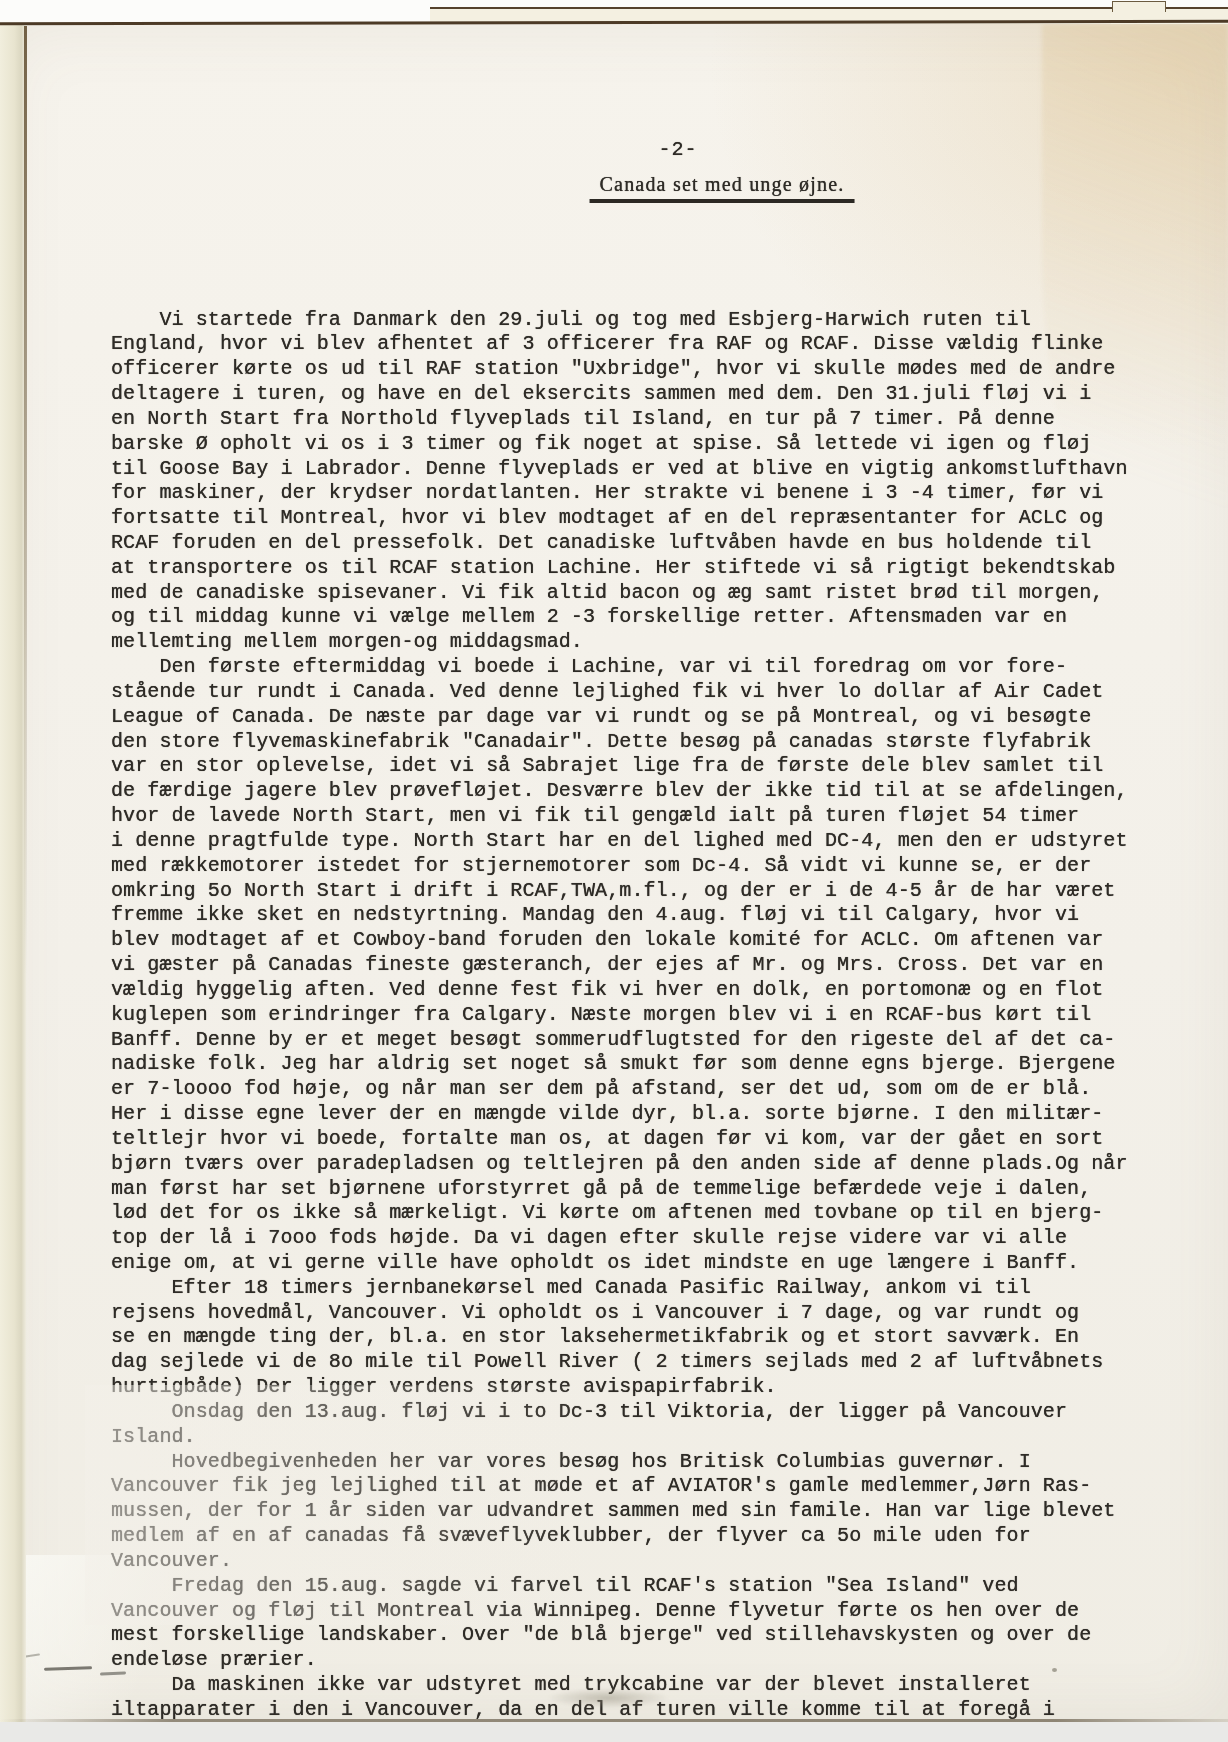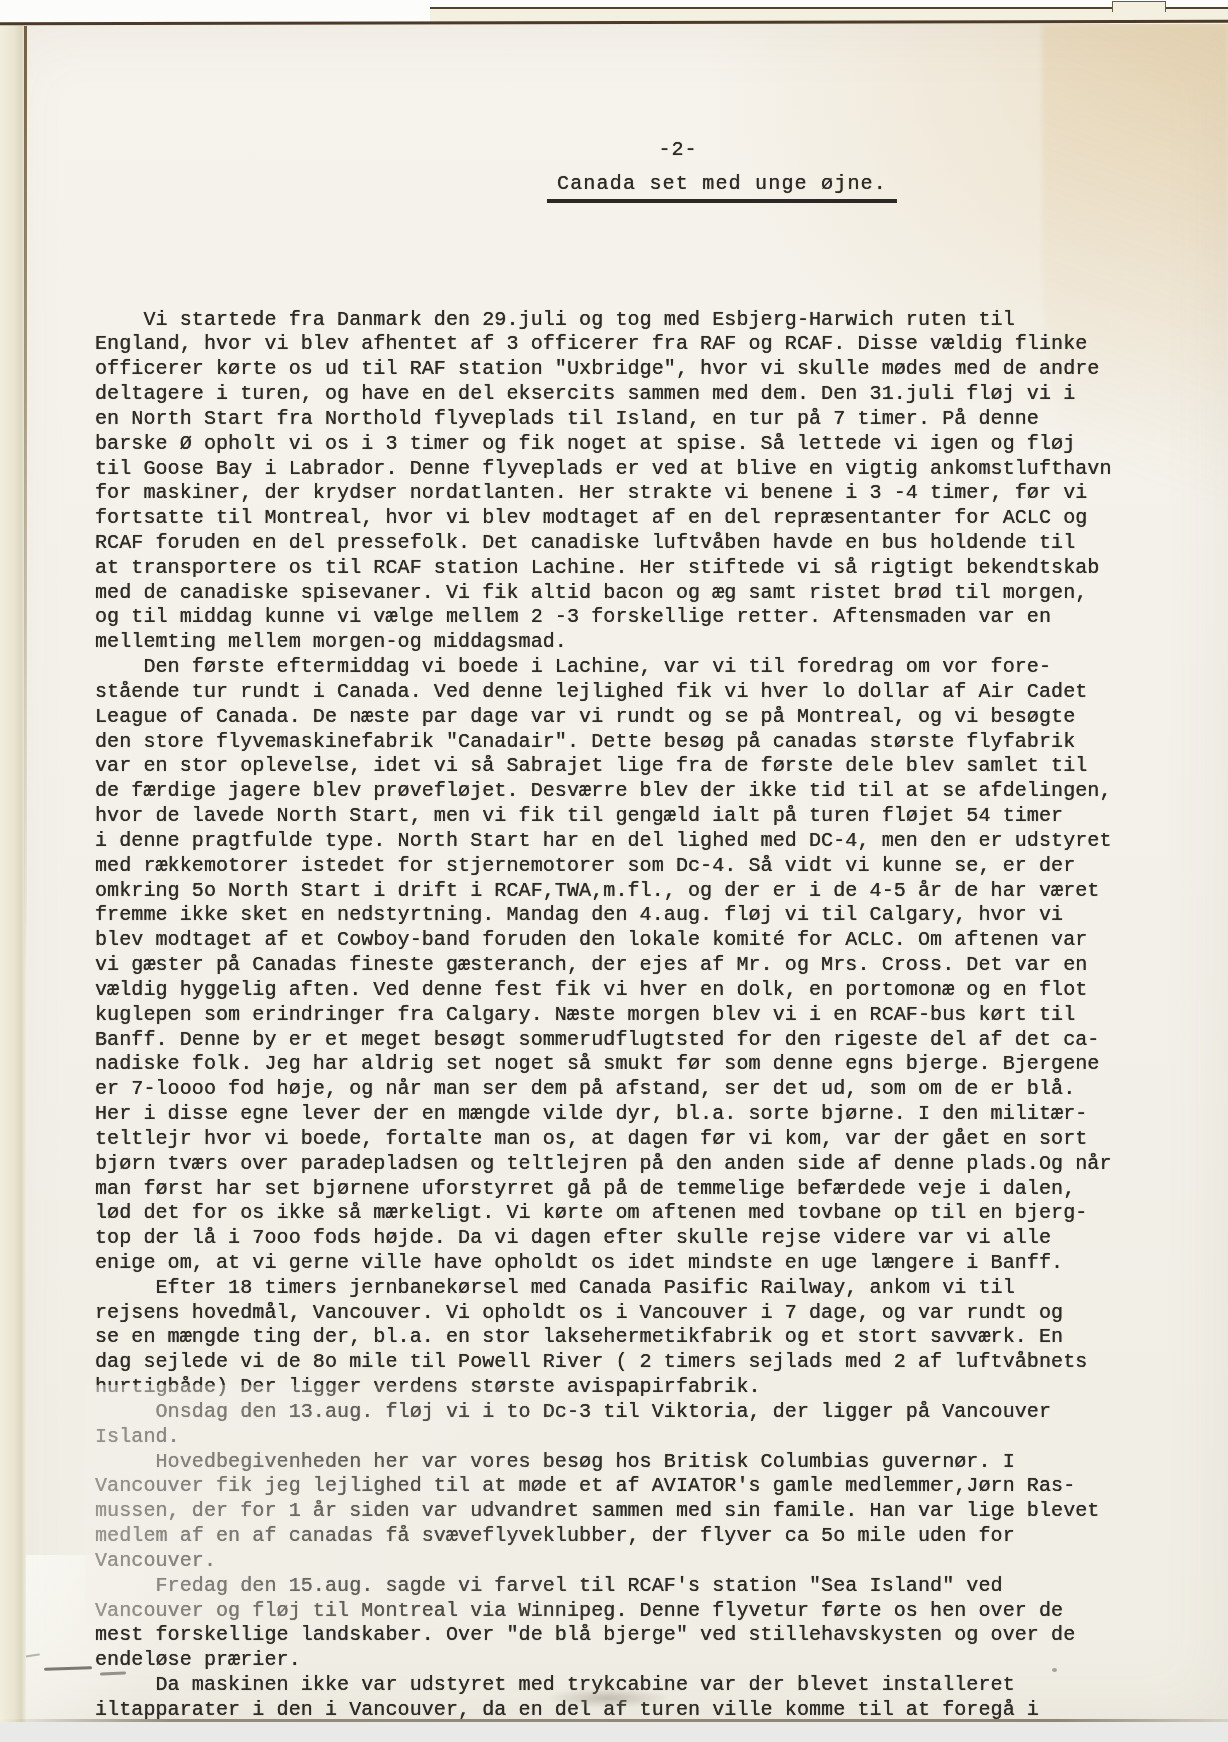--- a/index.html
+++ b/index.html
@@ -39,24 +39,24 @@
   .smudge{position:absolute;left:548px;top:1688px;width:120px;height:20px;z-index:3;filter:blur(1px);
     background:radial-gradient(ellipse at center, rgba(150,145,128,0.5), rgba(150,145,128,0) 72%);}
   .speck{position:absolute;left:1052px;top:1668px;width:5px;height:4px;border-radius:50%;
     background:rgba(90,85,70,0.5);z-index:3;}
   
   .ink{color:#2e2b26;text-shadow:0 0 0.7px rgba(46,43,38,0.85), 0.3px 0.3px 0.4px rgba(0,0,0,0.25);}
   .page-num{position:absolute;left:628px;top:139px;width:100px;text-align:center;z-index:3;
     font-size:20px;line-height:22px;letter-spacing:1px;}
   .doc-title{position:absolute;left:722px;top:172px;transform:translateX(-50%);z-index:3;
     font-size:20px;line-height:24px;letter-spacing:1.2px;white-space:pre;
-    border-bottom:4px solid #2c2924;padding:0 10px 3px 10px;}
+    border-bottom:4px solid #2c2924;padding:0 10px 3px 10px;font-family:Liberation Serif, serif;}
   .body-text{position:absolute;left:95px;top:233px;z-index:3;
     font-size:20px;line-height:24.84px;letter-spacing:0.1px;white-space:pre;}
-  .tl{height:24.84px;}
+  .tl{height:24.84px;margin-left:16px;}
   .fade-overlay{position:absolute;left:85px;top:1385px;width:530px;height:240px;z-index:4;
     background:linear-gradient(90deg, rgba(243,240,233,0.55), rgba(243,240,233,0.2) 60%, rgba(243,240,233,0) 100%);}
 </style>
 </head>
 <body>
 
 <div class="stage">
 
   <div class="top-strip"></div>
   <div class="upper-sheet"></div>

